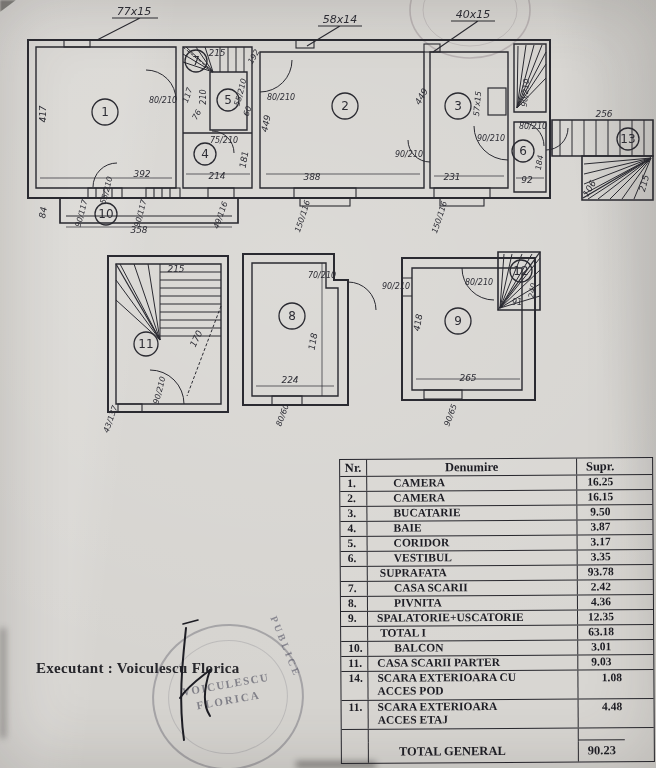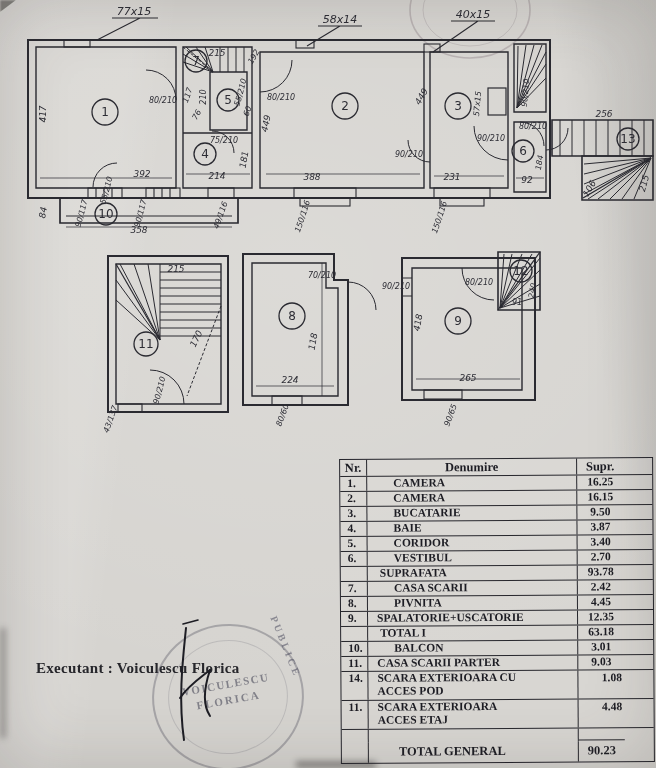--- a/index.html
+++ b/index.html
@@ -291,41 +291,41 @@
       <div class="c-supr">9.50</div>
     </div>
     <div class="trow">
       <div class="c-nr">4.</div>
       <div class="c-name">BAIE</div>
       <div class="c-supr">3.87</div>
     </div>
     <div class="trow">
       <div class="c-nr">5.</div>
       <div class="c-name">CORIDOR</div>
-      <div class="c-supr">3.40</div>
+      <div class="c-supr">3.17</div>
     </div>
     <div class="trow">
       <div class="c-nr">6.</div>
       <div class="c-name">VESTIBUL</div>
-      <div class="c-supr">2.70</div>
+      <div class="c-supr">3.35</div>
     </div>
     <div class="trow total">
       <div class="c-nr"></div>
       <div class="c-name">SUPRAFATA</div>
       <div class="c-supr">93.78</div>
     </div>
     <div class="trow">
       <div class="c-nr">7.</div>
       <div class="c-name">CASA SCARII</div>
       <div class="c-supr">2.42</div>
     </div>
     <div class="trow">
       <div class="c-nr">8.</div>
       <div class="c-name">PIVNITA</div>
-      <div class="c-supr">4.45</div>
+      <div class="c-supr">4.36</div>
     </div>
     <div class="trow flush">
       <div class="c-nr">9.</div>
       <div class="c-name">SPALATORIE+USCATORIE</div>
       <div class="c-supr">12.35</div>
     </div>
     <div class="trow total">
       <div class="c-nr"></div>
       <div class="c-name">TOTAL I</div>
       <div class="c-supr">63.18</div>

